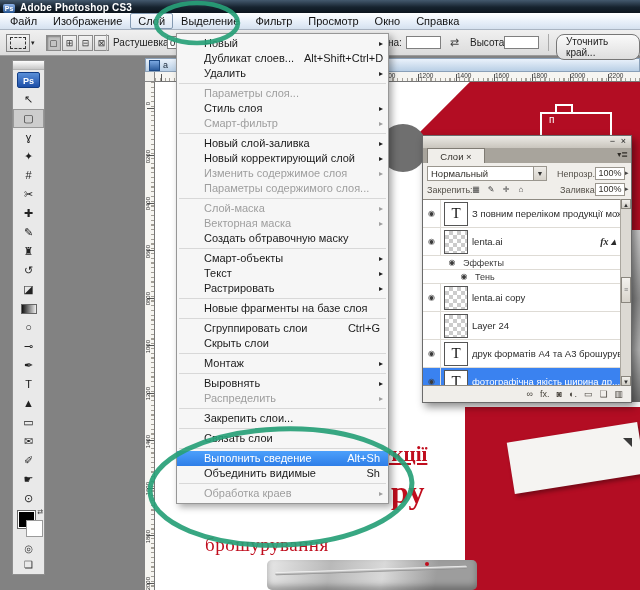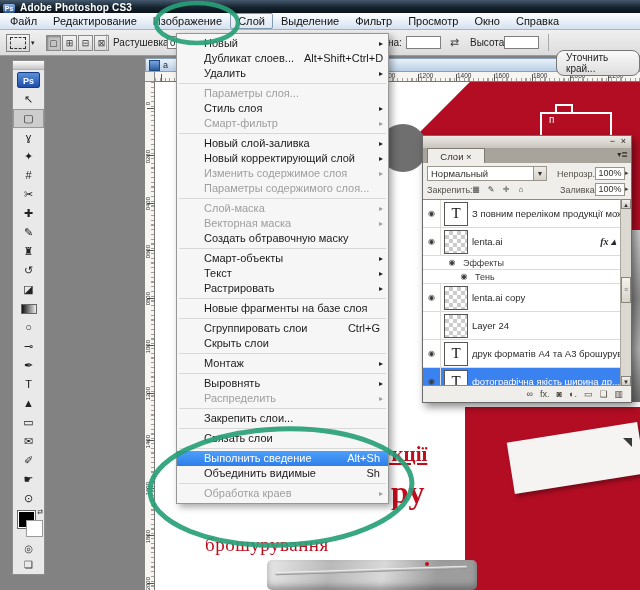--- a/index.html
+++ b/index.html
@@ -161,21 +161,20 @@
 
 <div id="app" data-name="photoshop-window">
 
   <div class="titlebar" data-name="window-titlebar">
     <span class="ps-badge" data-name="photoshop-app-icon">Ps</span>
     <span class="wtitle" data-name="window-title">Adobe Photoshop CS3</span>
   </div>
 
   <div class="menubar" data-name="menubar" id="menubar-items">
       <span class="mb-item" data-name="menubar-item">Файл</span>
-      <span class="mb-item" data-name="menubar-item">Редактирование</span>
       <span class="mb-item" data-name="menubar-item">Изображение</span>
       <span class="mb-item active" data-name="menubar-item">Слой</span>
       <span class="mb-item" data-name="menubar-item">Выделение</span>
       <span class="mb-item" data-name="menubar-item">Фильтр</span>
       <span class="mb-item" data-name="menubar-item">Просмотр</span>
       <span class="mb-item" data-name="menubar-item">Окно</span>
       <span class="mb-item" data-name="menubar-item">Справка</span>
     </div>
 
   <div class="optionsbar" data-name="options-bar">
@@ -186,21 +185,21 @@
     <span class="ob" style="left:46px;top:5px;" id="combine-group" data-name="selection-combine-group"><span class="cmb pressed" data-name="new-selection-button">▢</span><span class="cmb" data-name="add-to-selection-button">⊞</span><span class="cmb" data-name="subtract-from-selection-button">⊟</span><span class="cmb" data-name="intersect-selection-button">⊠</span></span>
     <span class="vsep" style="left:106px;"></span>
     <span class="ob" style="left:113px;top:7px;" data-name="feather-label">Растушевка:</span>
     <span class="ob obox" style="left:167px;top:6px;width:34px;" data-name="feather-input">0 пикс</span>
     <span class="ob" style="left:362px;top:7px;" data-name="width-label">Ширина:</span>
     <span class="ob obox" style="left:406px;top:6px;width:35px;" data-name="width-input"></span>
     <span class="ob" style="left:450px;top:6px;font-size:11px;color:#444;" data-name="swap-dimensions-icon">⇄</span>
     <span class="ob" style="left:470px;top:7px;" data-name="height-label">Высота:</span>
     <span class="ob obox" style="left:504px;top:6px;width:35px;" data-name="height-input"></span>
     <span class="vsep" style="left:548px;"></span>
-    <span class="ob refine" style="left:556px;top:4px;margin-top:16px;" data-name="refine-edge-button">Уточнить край...</span>
+    <span class="ob refine" style="left:556px;top:4px;" data-name="refine-edge-button">Уточнить край...</span>
   </div>
 
   <div class="toolbox" data-name="toolbox">
     <div class="tb-grip" data-name="toolbox-grip"></div>
     <div class="tb-ps" data-name="toolbox-ps-logo">Ps</div>
     <div id="tools-col">
         <div class="tool" data-name="move-tool">
           <span class="glyph" data-name="move-tool-icon">↖</span>
         </div>
         <div class="tool selected" data-name="rectangular-marquee-tool">

